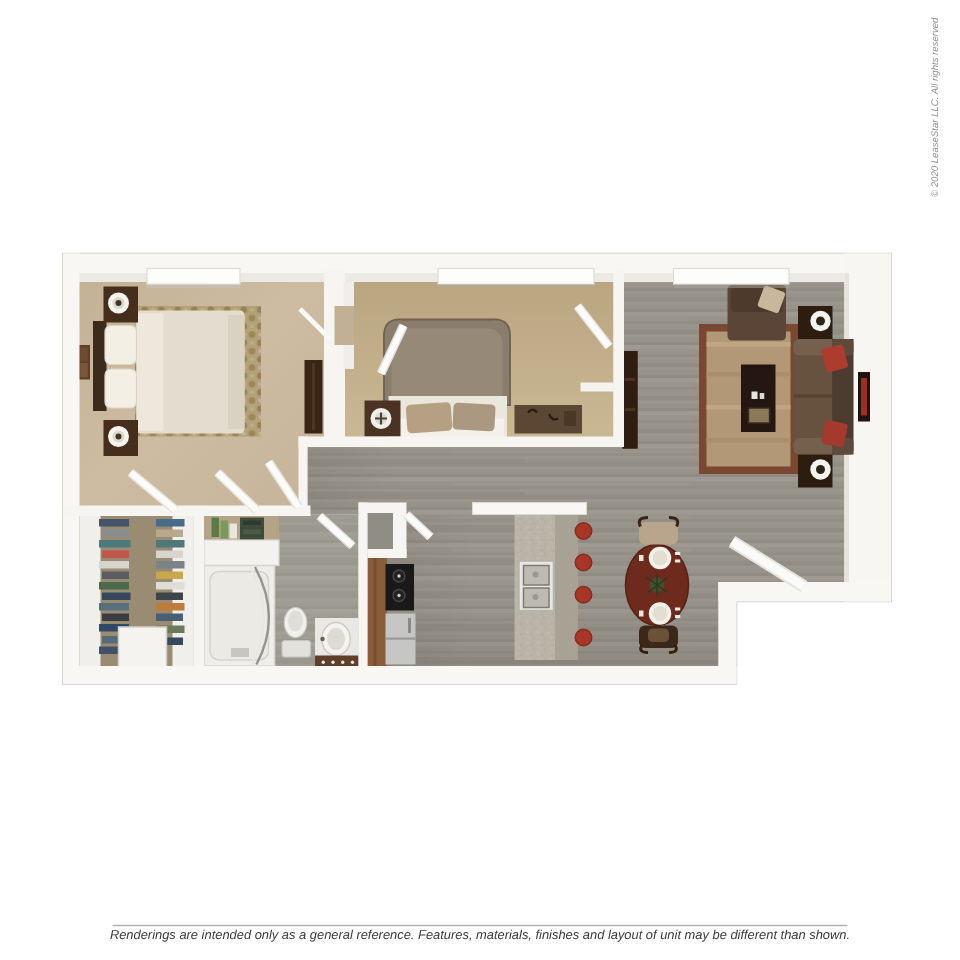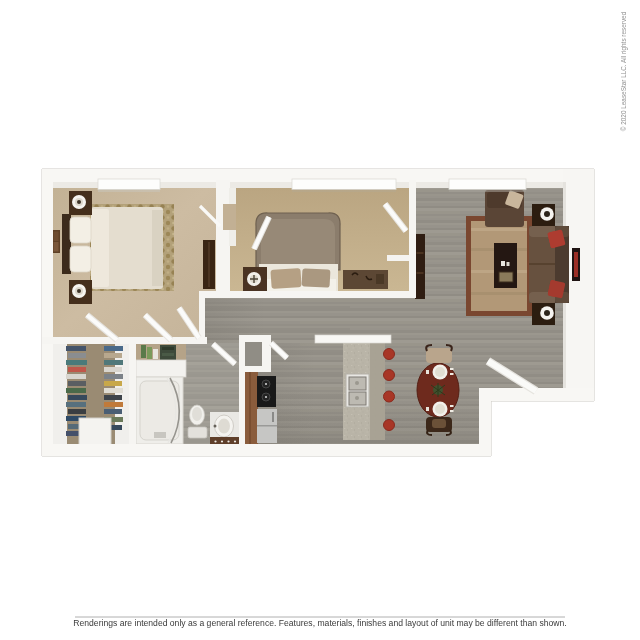--- a/index.html
+++ b/index.html
@@ -1,17 +1,17 @@
 <!DOCTYPE html>
 <html><head>
 <meta charset="utf-8">
 <style>
 html,body{margin:0;padding:0;background:#ffffff;}
 #page{position:relative;width:640px;height:640px;background:#3b82f6;overflow:hidden;
-font-family:"Liberation Sans", sans-serif;}
+font-family:"Liberation Sans", sans-serif;font-style:italic;}
 svg{position:absolute;left:0;top:0;}
 </style>
 </head>
 <body>
 <div id="page">
 <svg width="640" height="640" viewBox="0 0 640 640">
 <defs>
 <pattern id="wood" width="640" height="22" patternUnits="userSpaceOnUse">
   <rect width="640" height="22" fill="#97938b"></rect>
   <rect y="0" width="640" height="3" fill="#918d85"></rect>

